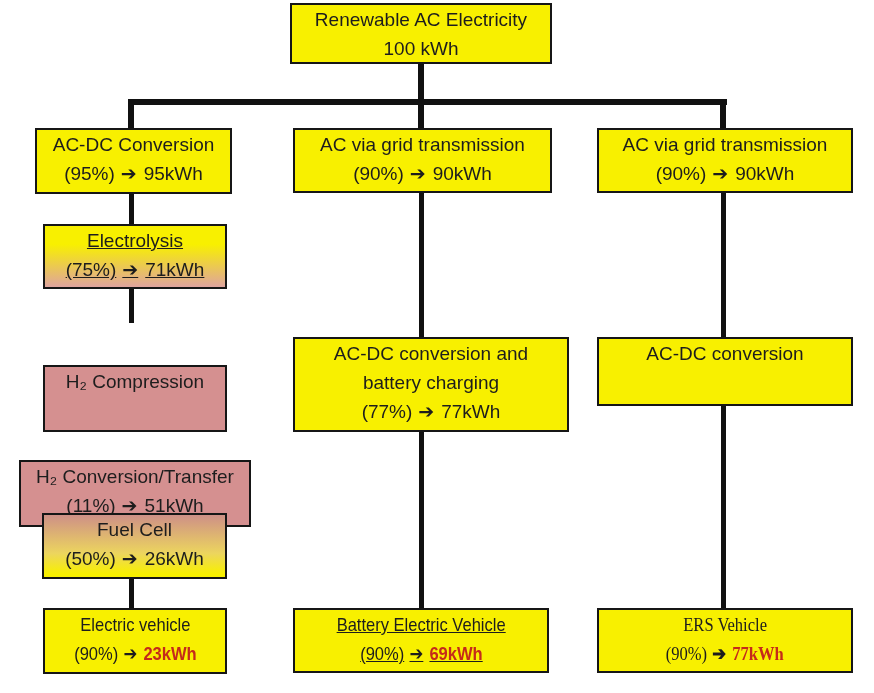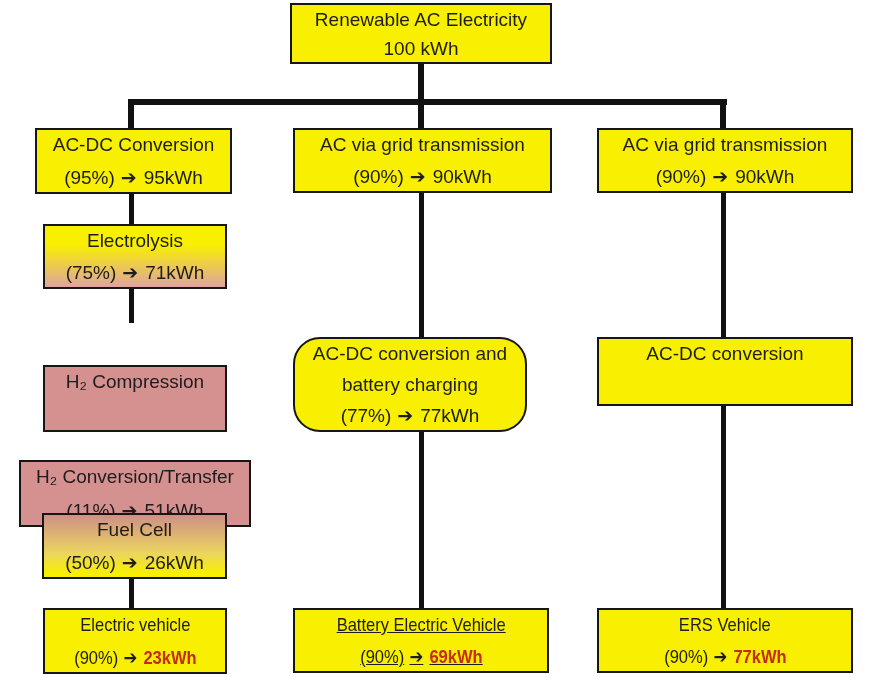--- a/index.html
+++ b/index.html
@@ -22,50 +22,50 @@
     font-family: "Liberation Sans", "DejaVu Sans", sans-serif;
     color: var(--ink);
     overflow: hidden;
   }
   .connector { position: absolute; background: var(--line); }
   .box {
     position: absolute;
     border: 2px solid var(--border);
     display: flex;
     flex-direction: column;
-    justify-content: space-between;
+    justify-content: flex-start;
     align-items: center;
     text-align: center;
     font-size: 19px;
     line-height: 29px;
     z-index: 2;
   }
   .yellow   { background: var(--yellow); }
   .pink     { background: var(--pink); margin-top: 44px; }
-  .grad-down{ background: linear-gradient(180deg, var(--yellow) 30%, var(--pink-light) 100%); }
+  .grad-down{ background: linear-gradient(180deg, var(--yellow) 30%, var(--pink-light) 100%); text-decoration: underline; }
   .grad-up  { background: linear-gradient(180deg, var(--pink-dark) 0%, #ecd55e 62%, var(--yellow) 95%); }
   .bline { white-space: nowrap; }
   .narrow .bline { transform: scaleX(0.87); }
   .arrow { font-weight: 700; margin: 0 7px 0 6px; }
   .red { color: var(--red); font-weight: 700; }
 
   
   #b-source        { left:290px; top:3px;   width:262px; height:61px; }
   #b-h2-acdc       { left:35px;  top:128px; width:197px; height:66px; }
   #b-electrolysis  { left:43px;  top:224px; width:184px; height:65px; }
   #b-h2-compress   { left:43px;  top:321px; width:184px; height:67px; }
   #b-h2-transport  { left:19px;  top:416px; width:232px; height:67px; }
   #b-fuel-cell     { left:42px;  top:513px; width:185px; height:66px; }
   #b-ev            { left:43px;  top:608px; width:184px; height:66px; }
   #b-bev-grid      { left:293px; top:128px; width:259px; height:65px; }
-  #b-bev-charge    { left:293px; top:337px; width:234px; height:95px;border-radius:27px; }
+  #b-bev-charge    { left:293px; top:337px; width:276px; height:95px; }
   #b-bev           { left:293px; top:608px; width:256px; height:65px;text-decoration:underline; }
   #b-ers-grid      { left:597px; top:128px; width:256px; height:65px; }
   #b-ers-acdc      { left:597px; top:337px; width:256px; height:69px; }
-  #b-ers           { left:597px; top:608px; width:256px; height:65px; }
+  #b-ers           { left:597px; top:608px; width:256px; height:65px;font-family:Liberation Serif, serif; }
 
   
   #c-top-stub   { left:418px; top:62px;  width:6px;   height:41px; }
   #c-hbar       { left:128px; top:99px;  width:599px; height:6px; }
   #c-drop-l     { left:128px; top:99px;  width:6px;   height:31px; }
   #c-drop-m     { left:418px; top:99px;  width:6px;   height:31px; }
   #c-drop-r     { left:720px; top:99px;  width:6px;   height:31px; }
   #c-l1 { left:129px; top:192px; width:5px; height:34px; }
   #c-l2 { left:129px; top:287px; width:5px; height:36px; }
   #c-l3 { left:129px; top:386px; width:5px; height:32px; }

